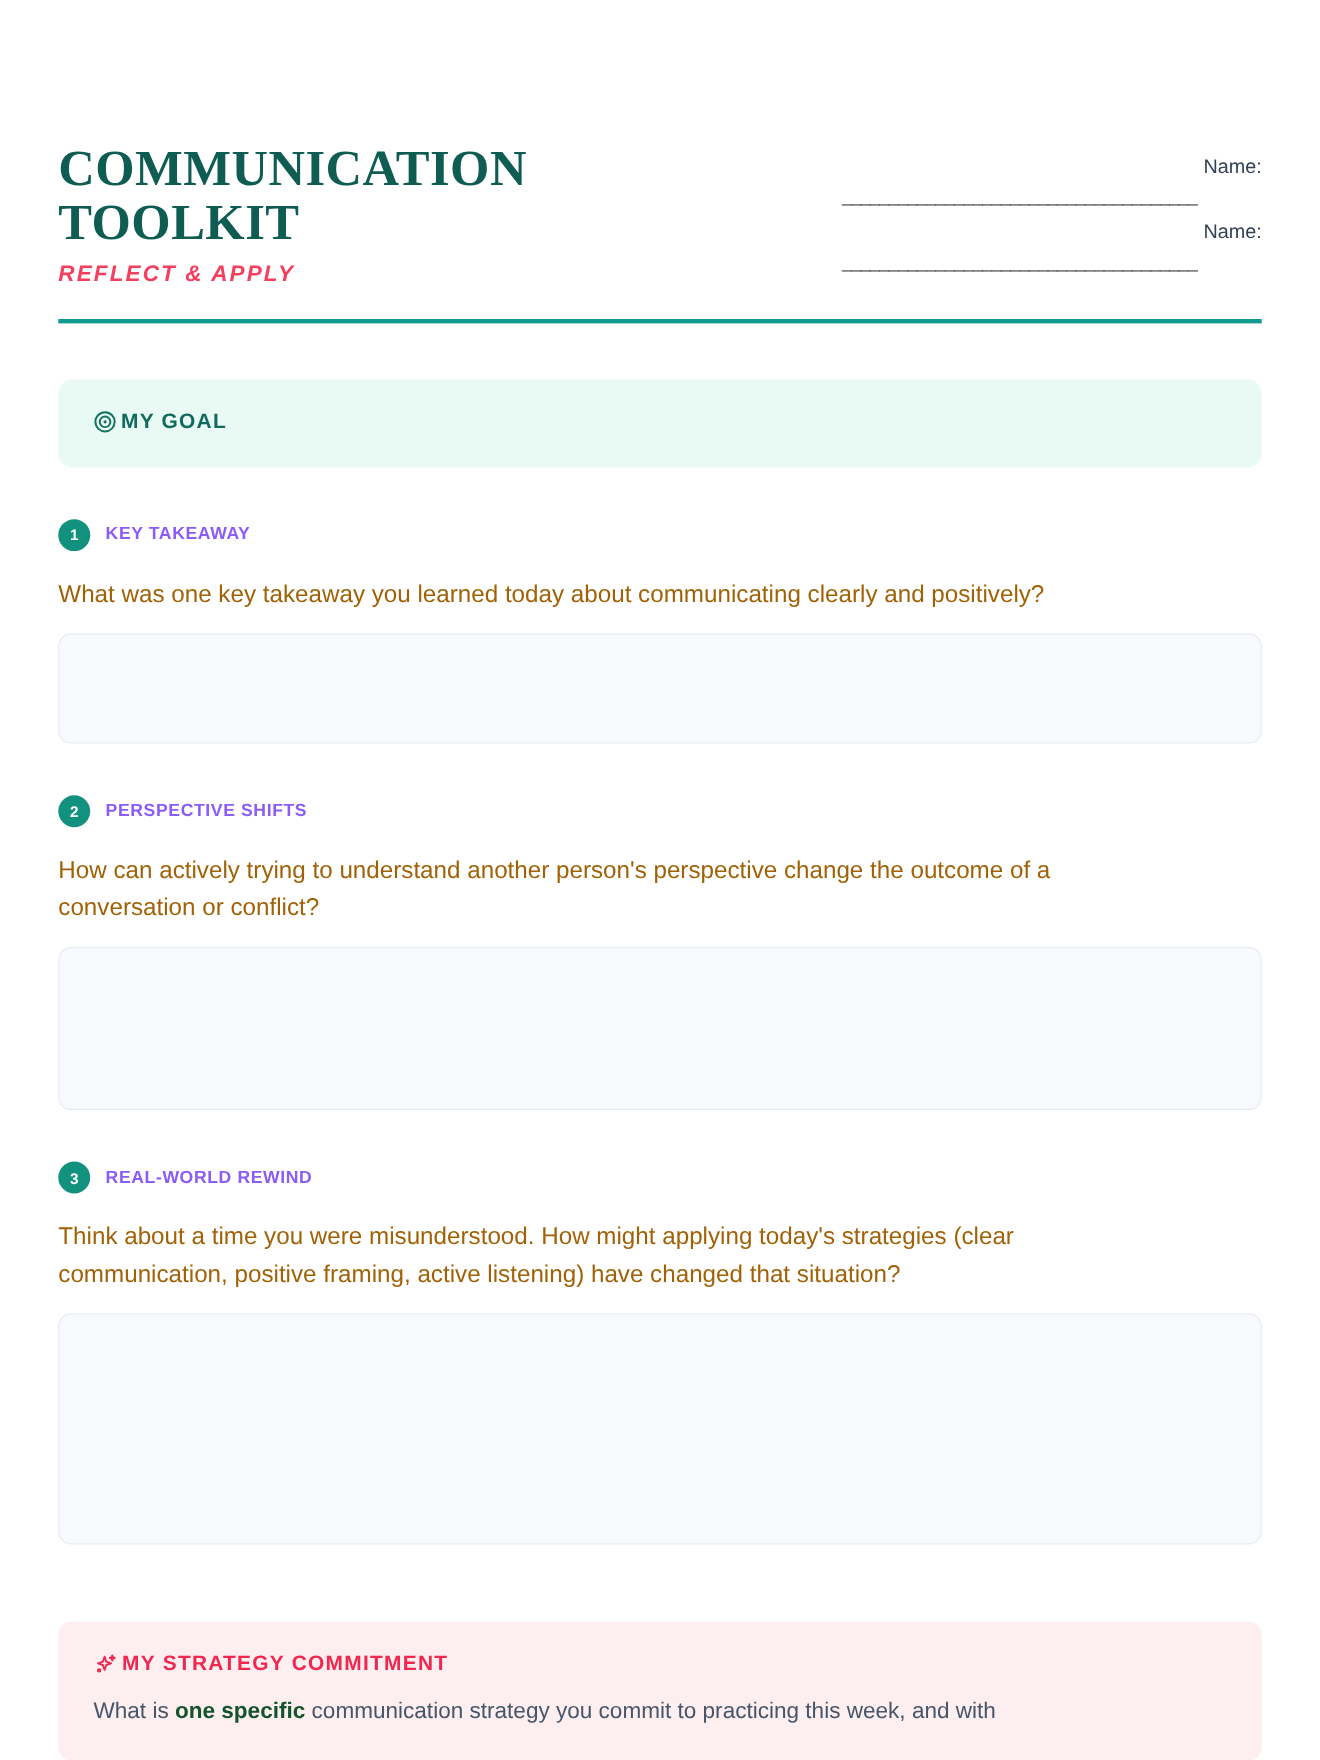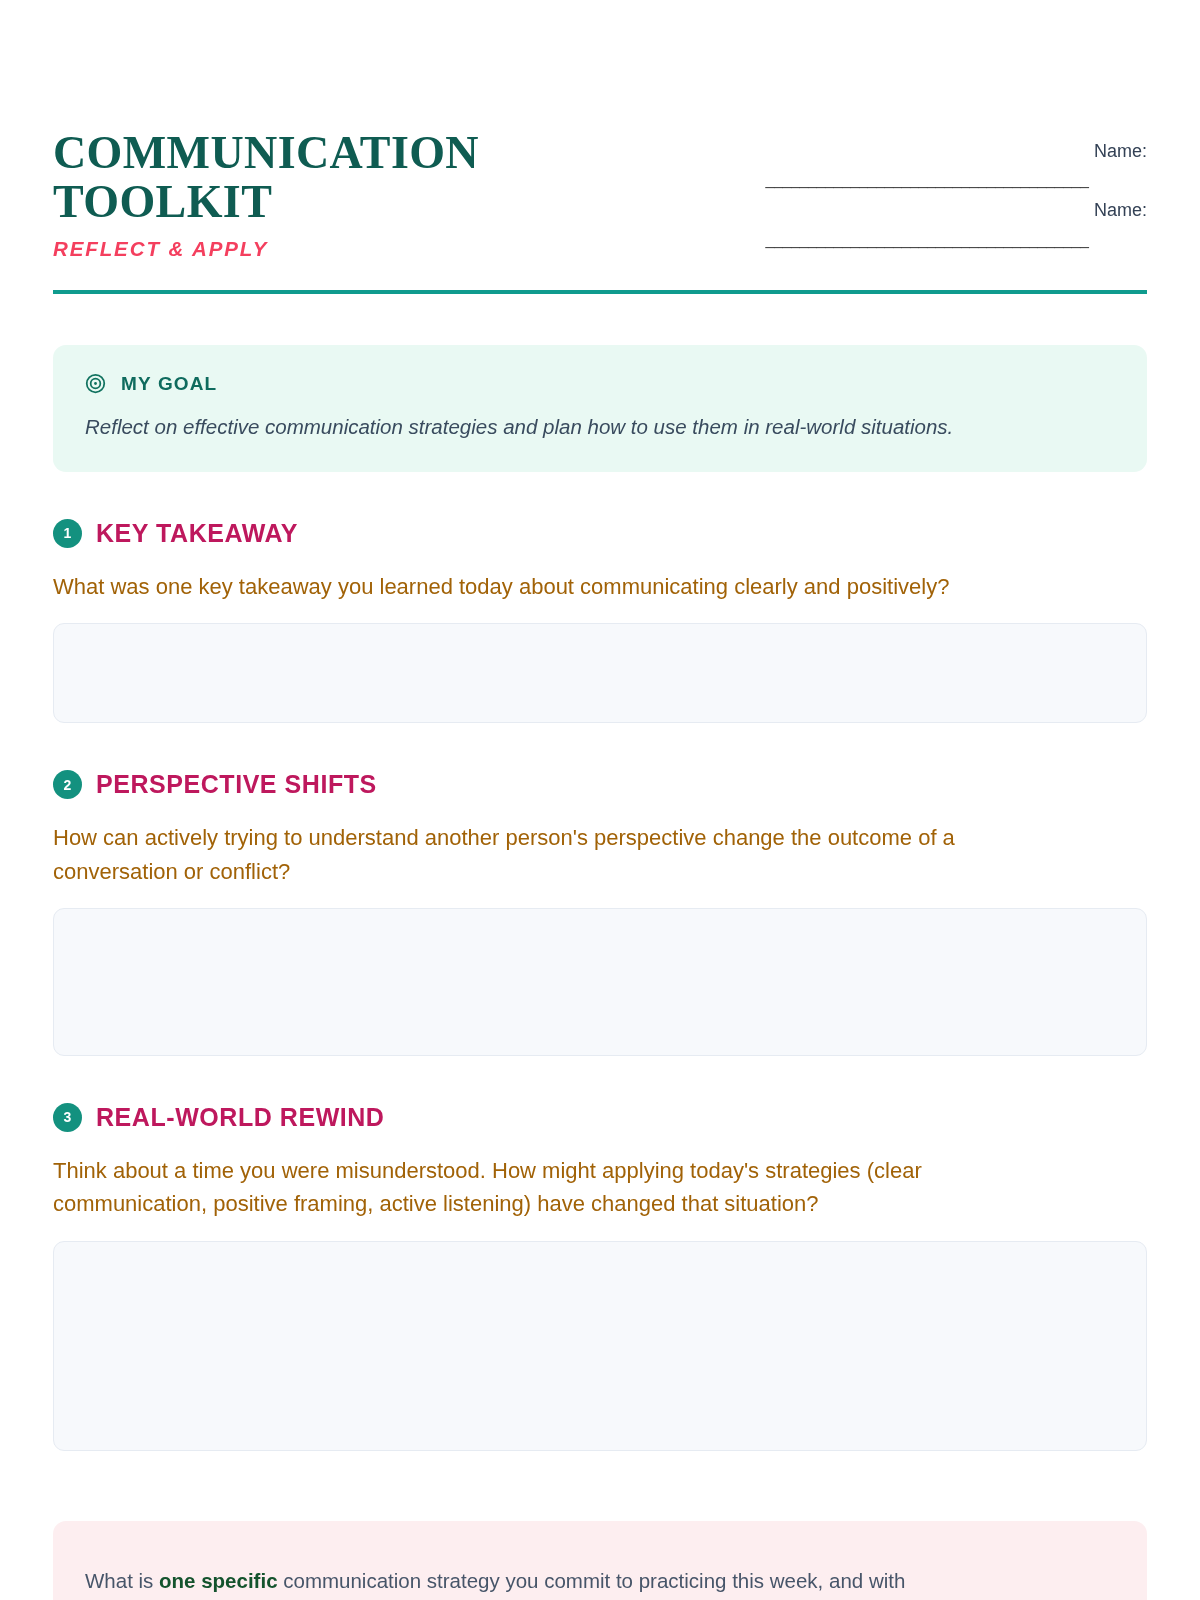--- a/index.html
+++ b/index.html
@@ -97,21 +97,21 @@
   }
 
   .callout.commit {
     background: #fdeef0;
     margin-top: 70px;
   }
 
   .callout-head {
     display: flex;
     align-items: center;
-    gap: 15px;
+    gap: 4px;
   }
 
   .callout-title {
     font-size: 19px;
     font-weight: bold;
     letter-spacing: 1.15px;
   }
 
   .goal .callout-title { color: #0f6b5e; }
   .commit .callout-title { color: #f1274f; }
@@ -152,24 +152,24 @@
     color: #ffffff;
     font-size: 14px;
     font-weight: bold;
     display: flex;
     align-items: center;
     justify-content: center;
     flex: none;
   }
 
   .section-title {
-    font-size: 25px;
+    font-size: 16px;
     font-weight: bold;
     letter-spacing: 0.55px;
-    color: #be185d;
+    color: #8b5cf6;
   }
 
   .section-question {
     margin-top: 22px;
     font-size: 22px;
     line-height: 1.52;
     color: #a16207;
     max-width: 1000px;
   }
 
@@ -211,21 +211,20 @@
     <div class="callout-head">
       <span>
         <svg class="icon-svg" width="21" height="21" viewBox="0 0 24 24" fill="none" stroke="#11725f" stroke-width="2">
           <circle cx="12" cy="12" r="10"></circle>
           <circle cx="12" cy="12" r="5.5"></circle>
           <circle cx="12" cy="12" r="1.6" fill="#11725f" stroke="none"></circle>
         </svg>
       </span>
       <span class="callout-title">MY GOAL</span>
     </div>
-    <div class="callout-body">Reflect on effective communication strategies and plan how to use them in real-world situations.</div>
   </div>
 
   <div class="section">
     <div class="section-head">
       <div class="badge">1</div>
       <div class="section-title">KEY TAKEAWAY</div>
     </div>
     <div class="section-question">What was one key takeaway you learned today about communicating clearly and positively?</div>
     <div class="answer-box h-sm"></div>
   </div>
@@ -242,16 +241,26 @@
   <div class="section">
     <div class="section-head">
       <div class="badge">3</div>
       <div class="section-title">REAL-WORLD REWIND</div>
     </div>
     <div class="section-question">Think about a time you were misunderstood. How might applying today's strategies (clear communication, positive framing, active listening) have changed that situation?</div>
     <div class="answer-box h-lg"></div>
   </div>
 
   <div class="callout commit">
+    <div class="callout-head">
+      <span>
+        <svg class="icon-svg" width="22" height="22" viewBox="0 0 24 24" fill="none" stroke="#f1274f" stroke-width="1.9" stroke-linejoin="round" stroke-linecap="round">
+          <path d="M11 4.5 L12.7 9.3 L17.5 11 L12.7 12.7 L11 17.5 L9.3 12.7 L4.5 11 L9.3 9.3 Z"></path>
+          <path d="M18.6 3.2 L19.3 5 L21.1 5.7 L19.3 6.4 L18.6 8.2 L17.9 6.4 L16.1 5.7 L17.9 5 Z"></path>
+          <circle cx="5.6" cy="18" r="1.25"></circle>
+        </svg>
+      </span>
+      <span class="callout-title">MY STRATEGY COMMITMENT</span>
+    </div>
     <div class="callout-body"><span>What is </span><strong>one specific</strong><span> communication strategy you commit to practicing this week, and with</span></div>
   </div>
 
 </div>
 
 </body></html>

